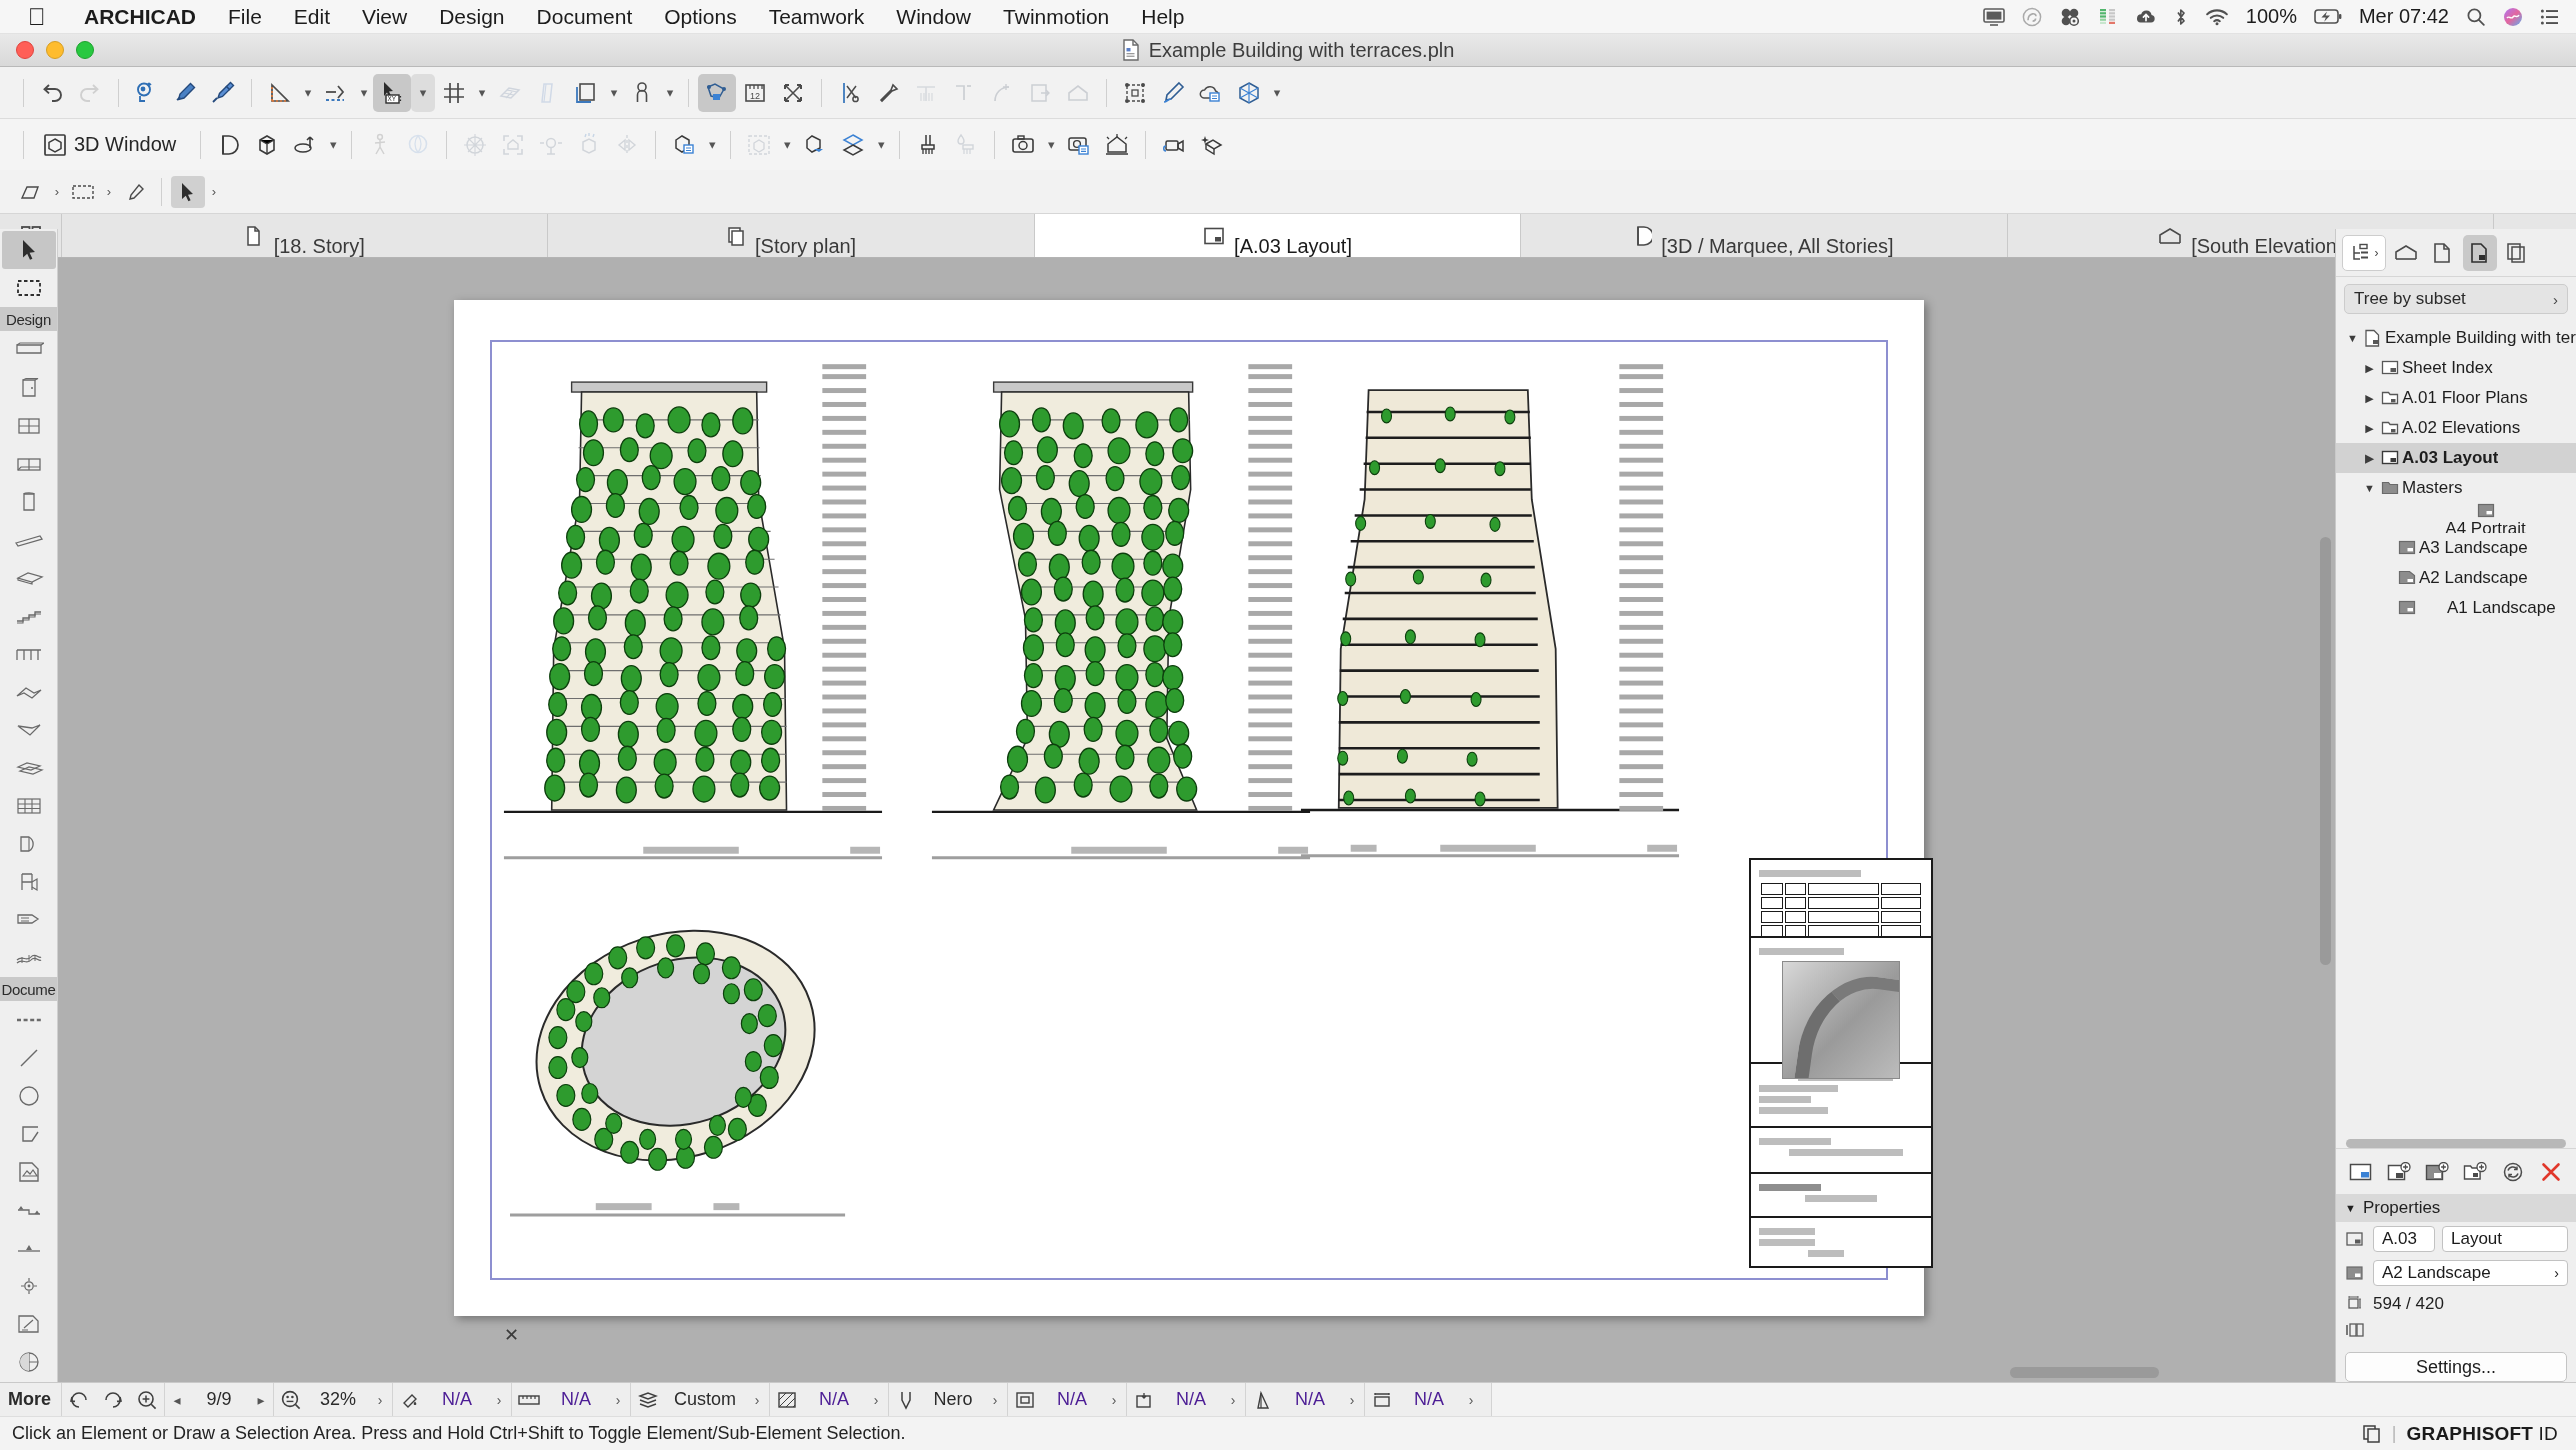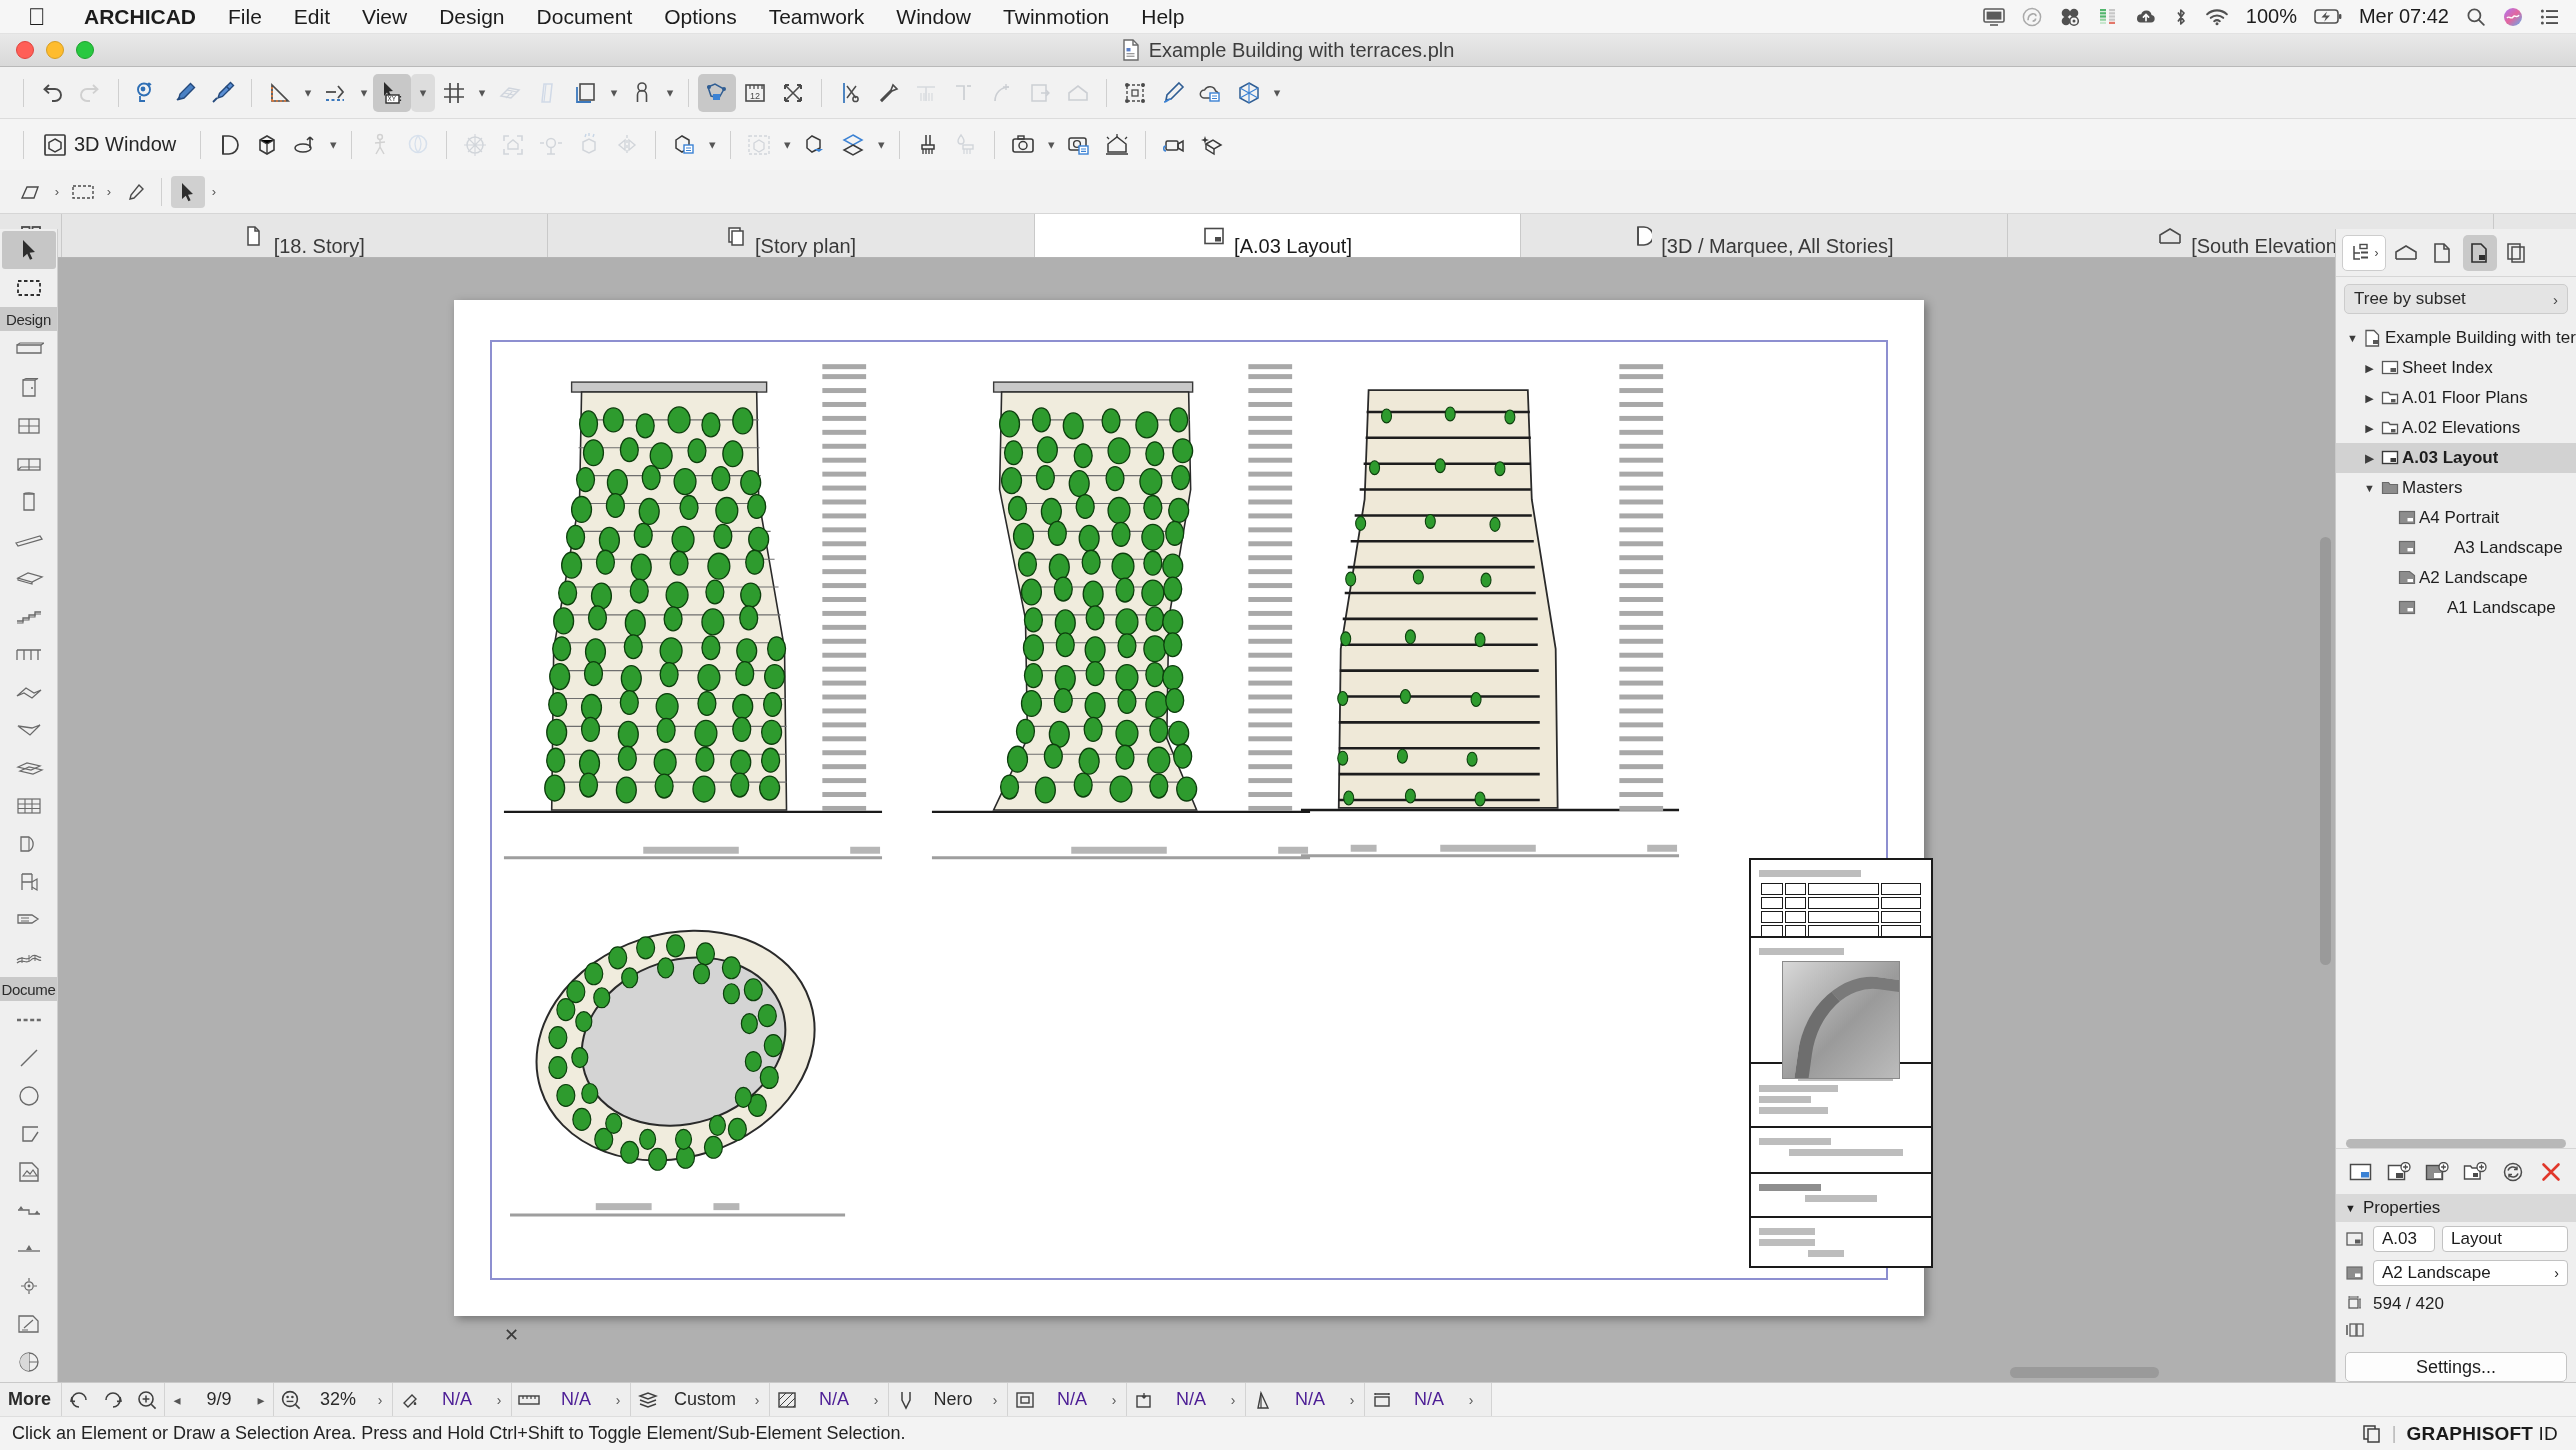--- a/index.html
+++ b/index.html
@@ -1578,31 +1578,31 @@
       <div class="tnode" style="padding-left:25px;">
         <span class="tarrow">▼</span>
         <span class="ticon">
           <svg width="18" height="16" viewBox="0 0 18 16">
               <path d="M1.5 2.5h6l1.6 2h7.4v9H1.5z" fill="#8d8d8d" stroke="#6a6a6a" stroke-width="1.2"></path>
             </svg>
         </span>
         <span class="tlabel-txt">Masters</span>
       </div>
 
-      <div class="tnode" style="padding-left:59px;">
+      <div class="tnode" style="padding-left:59px;flex-direction:column;">
         <span class="ticon">
           <svg width="18" height="16" viewBox="0 0 18 16">
               <rect x="1.5" y="1.5" width="15" height="12" fill="#8d8d8d" stroke="#6a6a6a" stroke-width="1.2"></rect>
               <rect x="9.5" y="8" width="5.5" height="3.4" fill="#fff"></rect>
             </svg>
         </span>
         <span class="tlabel-txt">A4 Portrait</span>
       </div>
 
-      <div class="tnode" style="padding-left:59px;gap:35px;">
+      <div class="tnode" style="padding-left:59px;">
         <span class="ticon">
           <svg width="18" height="16" viewBox="0 0 18 16">
               <rect x="1.5" y="1.5" width="15" height="12" fill="#8d8d8d" stroke="#6a6a6a" stroke-width="1.2"></rect>
               <rect x="9.5" y="8" width="5.5" height="3.4" fill="#fff"></rect>
             </svg>
         </span>
         <span class="tlabel-txt">A3 Landscape</span>
       </div>
 
       <div class="tnode" style="padding-left:59px;">

